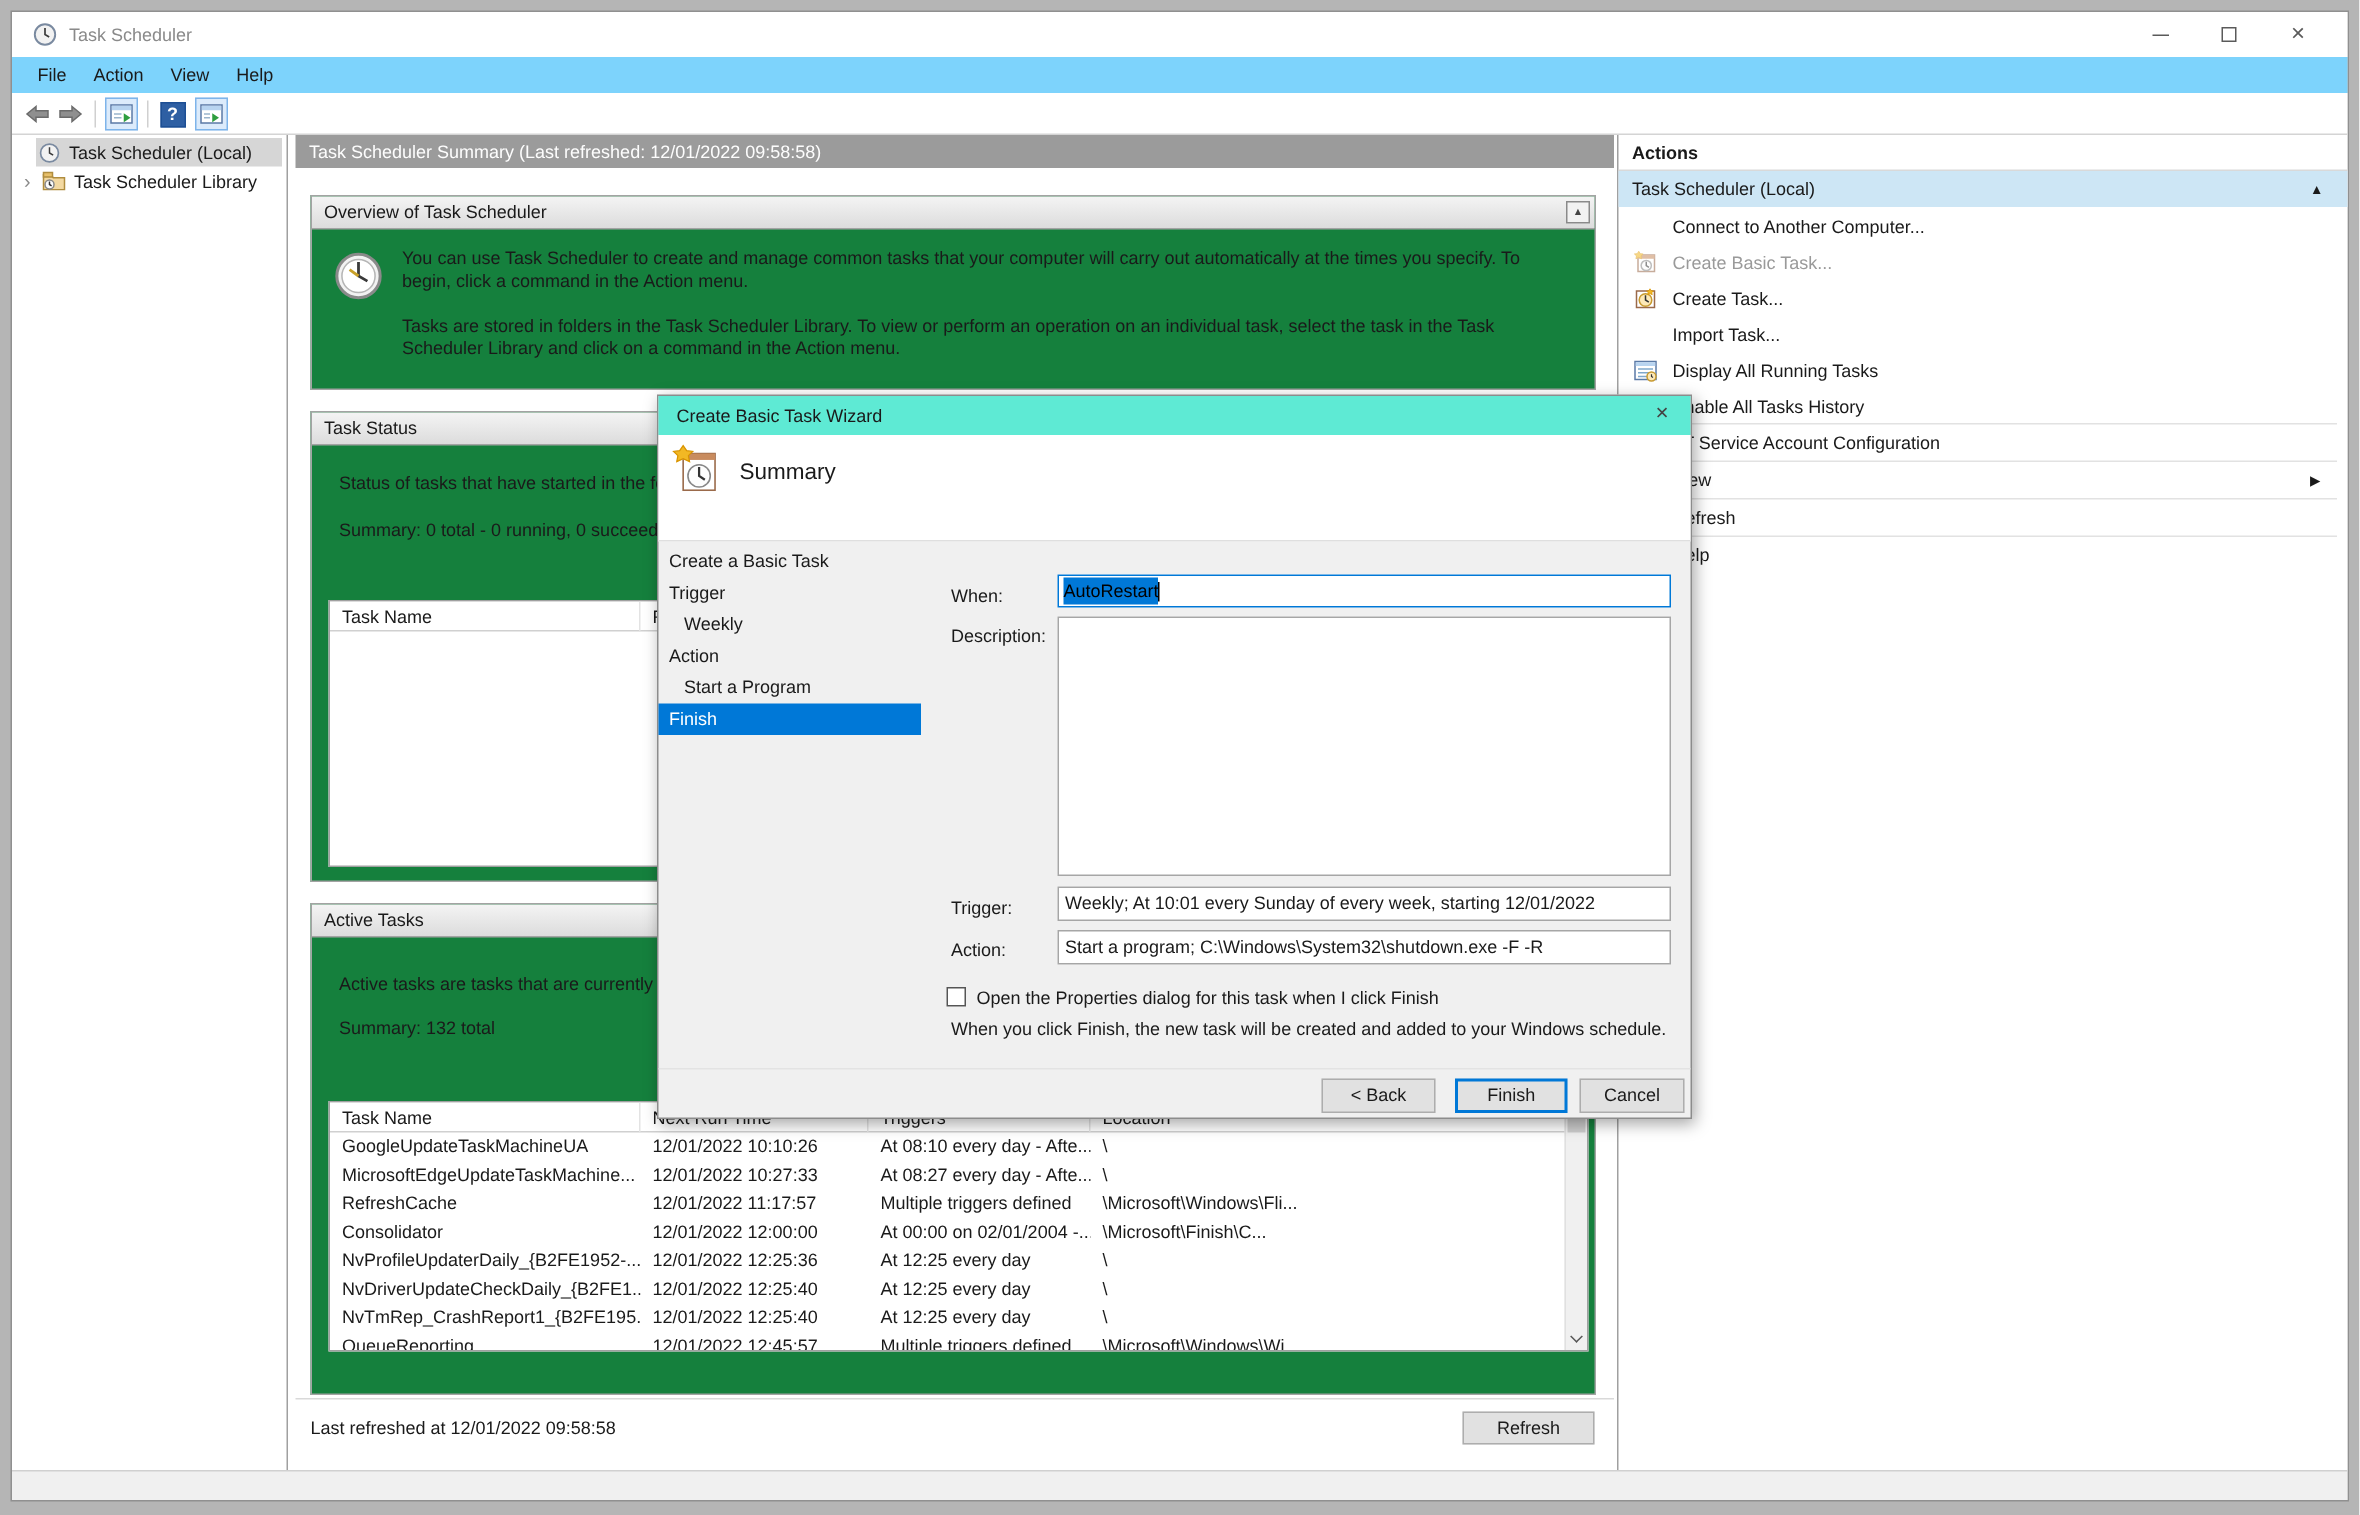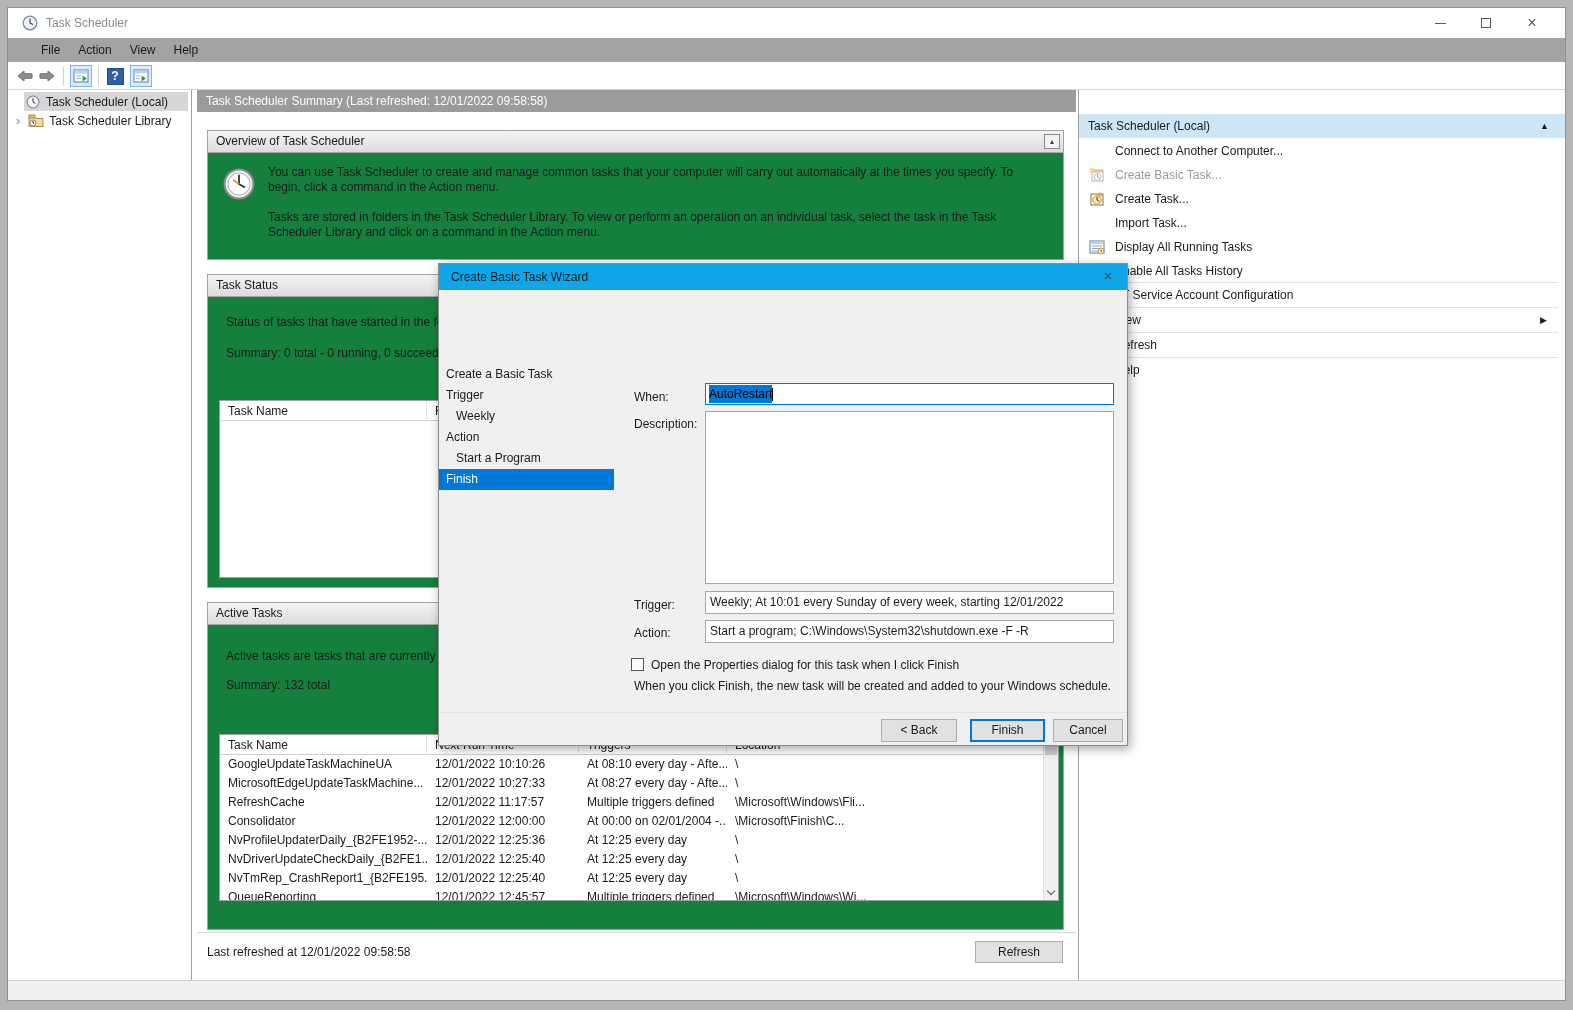--- a/index.html
+++ b/index.html
@@ -12,21 +12,21 @@
   
   .titlebar { position:absolute; left:0; top:0; width:100%; height:30px; background:#fff; }
   .titlebar .appicon { position:absolute; left:14px; top:7px; width:16px; height:16px; }
   .titlebar .title { position:absolute; left:38px; top:8px; color:#8a8a8a; font-size:12px; }
   .ctl { position:absolute; top:0; width:46px; height:30px; display:flex; align-items:center; justify-content:center; }
   .glyph-min { width:11px; border-top:1px solid #5a5a5a; }
   .glyph-max { width:10px; height:10px; border:1px solid #5a5a5a; }
   .glyph-close { color:#5a5a5a; font-size:16px; line-height:10px; }
 
   
-  .menubar { position:absolute; left:0; top:30px; width:100%; height:24px; background:#a3a3a3; display:flex; align-items:center; padding-left:24px; }
+  .menubar { position:absolute; left:0; top:30px; width:100%; height:24px; background:#7dd3fc; display:flex; align-items:center; padding-left:8px; }
   .menu-item { padding:3px 9px; color:#1a1a1a; }
 
   
   .toolbar { position:absolute; left:0; top:54px; width:100%; height:28px; background:#fff; border-bottom:1px solid #d4d4d4; }
   .tb { position:absolute; top:3px; height:22px; display:flex; align-items:center; justify-content:center; }
   .tb-box { border:1px solid #7eb4ea; background:#dcebfb; width:22px; }
   .tb-sep { position:absolute; top:5px; width:1px; height:18px; background:#d0d0d0; }
 
   
   .tree { position:absolute; left:0; top:82px; width:184px; height:890px; background:#fff; border-right:1px solid #a0a0a0; }
@@ -64,21 +64,21 @@
   .ai .lbl { position:absolute; left:36px; white-space:nowrap; }
   .ai .ico { position:absolute; left:10px; top:4px; width:16px; height:16px; }
   .ai-sep { position:absolute; left:4px; width:475px; border-top:1px solid #e2e2e2; }
   .ai-disabled { color:#9a9a9a; }
   .ai-sub { position:absolute; right:18px; font-size:9px; color:#1a1a1a; }
 
   .statusbar { position:absolute; left:0; top:972px; width:1557px; height:20px; background:#f0f0f0; border-top:1px solid #d0d0d0; }
 
   
   .dialog { position:absolute; left:438px; top:263px; width:690px; height:483px; background:#f0f0f0; border:1px solid #8c8c8c; box-shadow:2px 3px 10px rgba(0,0,0,0.35); z-index:10; }
-  .dlg-titlebar { position:absolute; left:0; top:0; width:100%; height:26px; background:#0ea5e9; }
+  .dlg-titlebar { position:absolute; left:0; top:0; width:100%; height:26px; background:#5eead4; }
   .dlg-title { position:absolute; left:12px; top:6px; }
   .dlg-close { position:absolute; right:0; top:0; width:38px; height:26px; text-align:center; line-height:24px; font-size:15px; color:#444; }
   .dlg-head { position:absolute; left:0; top:26px; width:100%; height:71px; background:#fff; border-bottom:1px solid #dfdfdf; }
   .dlg-heading { position:absolute; left:54px; top:16px; font-size:15px; color:#1a1a1a; }
   .wiz-icon { position:absolute; left:9px; top:6px; width:34px; height:34px; }
   .steps { position:absolute; left:0; top:97px; width:175px; }
   .step { position:absolute; left:0; width:175px; height:21px; line-height:21px; padding-left:7px; }
   .step.indent { padding-left:17px; }
   .step.selected { background:#0078d7; color:#fff; }
   .fld-label { position:absolute; left:195px; }
@@ -281,20 +281,21 @@
         </div>
       </div>
     </div>
 
     <div class="main-footer-line"></div>
     <div class="footer-status">Last refreshed at 12/01/2022 09:58:58</div>
     <div class="btn abs" style="left:778px; top:851px; width:88px; height:22px;">Refresh</div>
   </div>
 
   <div class="actions">
+    <div class="actions-title">Actions</div>
     <div class="actions-group">
       <span>Task Scheduler (Local)</span>
       <span class="ag-collapse">▲</span>
     </div>
 
     <div class="ai" style="top:73px;">
       <svg class="ico" style="opacity:.55;" viewBox="0 0 16 16">
             <rect x="3" y="3" width="11" height="11" fill="#fff" stroke="#9a6a4a"></rect>
             <rect x="3" y="3" width="11" height="2.5" fill="#c88b5e"></rect>
             <circle cx="8.5" cy="10" r="3.4" fill="#fdfdfd" stroke="#888"></circle>
@@ -353,20 +354,30 @@
   </div>
 
   <div class="statusbar"></div>
 </div>
 
 <div class="dialog">
   <div class="dlg-titlebar">
     <span class="dlg-title">Create Basic Task Wizard</span>
     <div class="dlg-close"><span>×</span></div>
   </div>
+  <div class="dlg-head">
+    <svg class="wiz-icon" viewBox="0 0 32 32">
+      <rect x="7" y="6" width="20" height="23" fill="#fff" stroke="#9a6a4a"></rect>
+      <rect x="7" y="6" width="20" height="4" fill="#c88b5e"></rect>
+      <circle cx="17" cy="20" r="7" fill="#fdfdfd" stroke="#888"></circle>
+      <path d="M17 14.5 V20 l3.6 2.4" stroke="#333" stroke-width="1.4" fill="none"></path>
+      <path d="M7 1 l2.2 3.2 3.8.5 -2.7 2.6 .7 3.8 -4-1.9 -4 1.9 .7-3.8L1 4.7l3.8-.5z" fill="#f2b824" stroke="#d99400" stroke-width="0.8"></path>
+    </svg>
+    <span class="dlg-heading">Summary</span>
+  </div>
 
   <div class="steps">
     <div class="step" style="top:3px;">Create a Basic Task</div>
     <div class="step" style="top:24px;">Trigger</div>
     <div class="step indent" style="top:45px;">Weekly</div>
     <div class="step" style="top:66px;">Action</div>
     <div class="step indent" style="top:87px;">Start a Program</div>
     <div class="step selected" style="top:108px;">Finish</div>
   </div>
 

